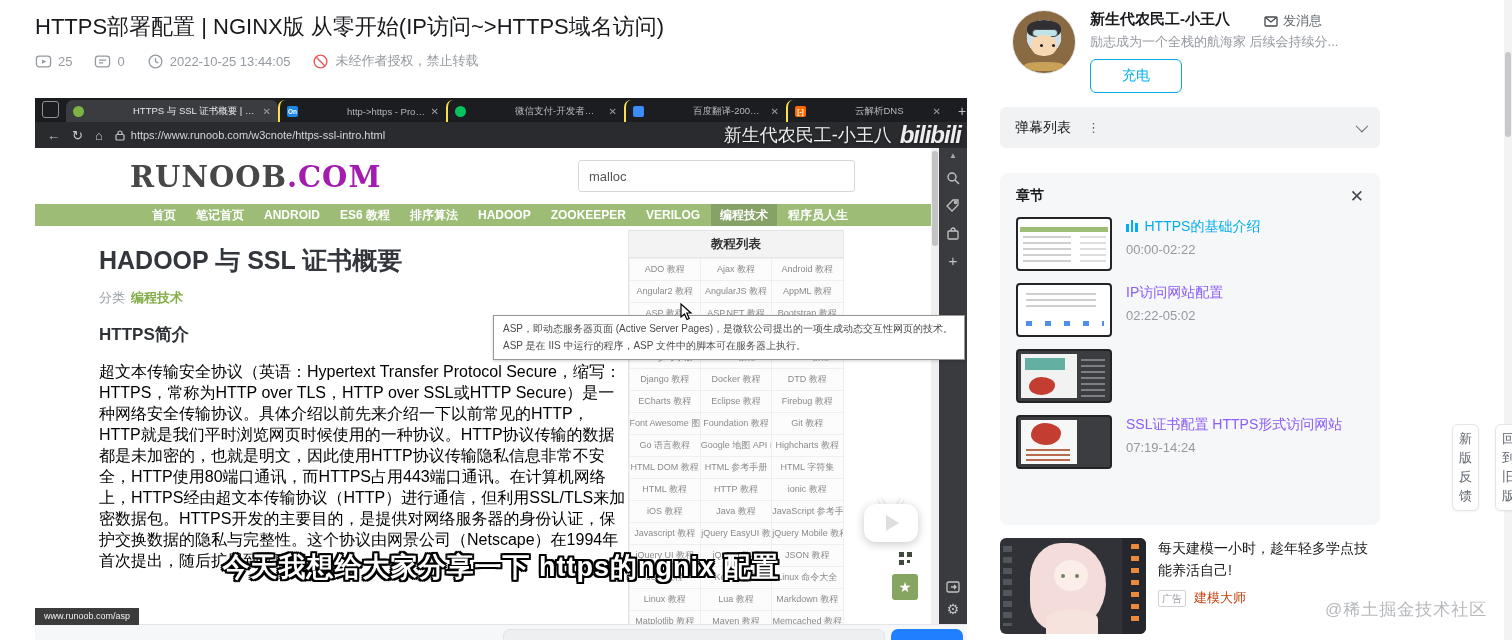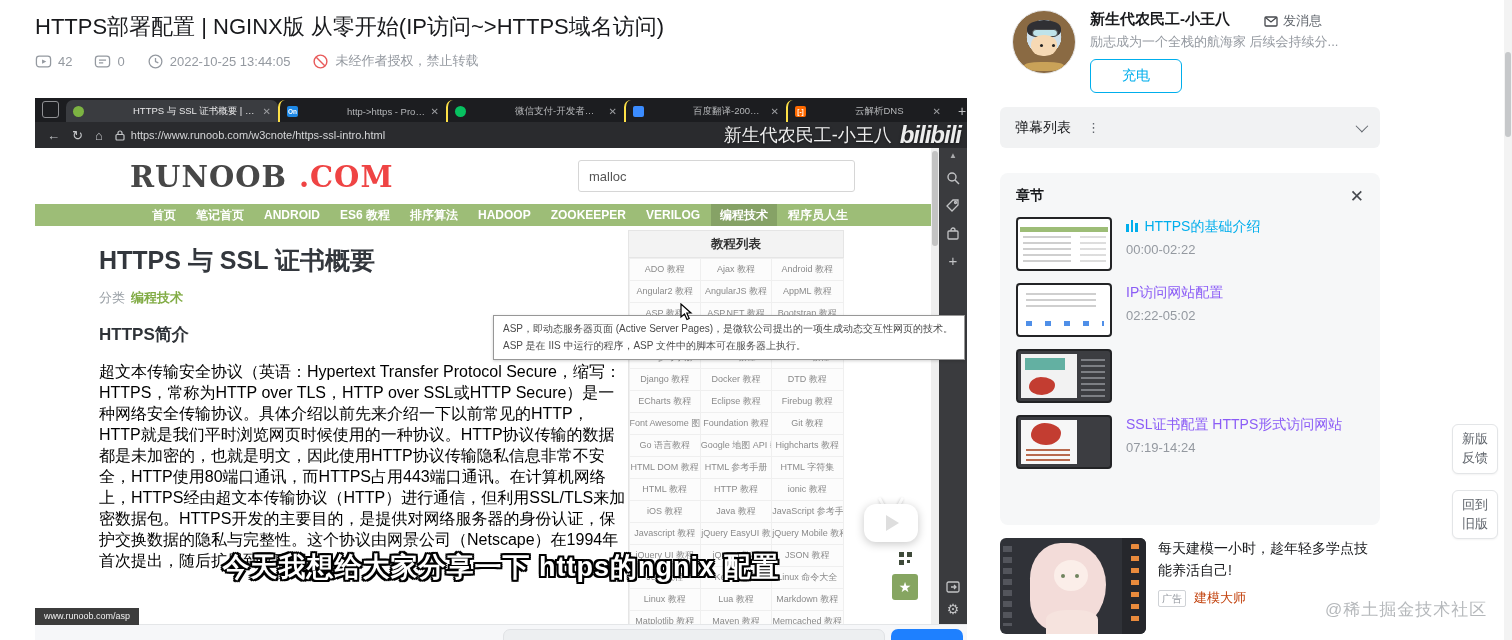--- a/index.html
+++ b/index.html
@@ -24,21 +24,21 @@
   .tab .x{color:#9b9da0;font-size:10px;flex:none;}
   .newtab{color:#c2c3c5;font-size:14px;margin:0 0 3px 10px;}
   .win-controls{margin-left:auto;display:flex;align-self:center;}
   .wc{width:36px;text-align:center;color:#c9cacc;font-size:11px;line-height:24px;}
   .addressbar{position:absolute;top:24px;left:0;right:0;height:26px;background:#2a2b2e;display:flex;align-items:center;gap:12px;padding:0 12px;}
   .nav-ic{color:#c3c5c7;font-size:13px;}
   .url-box{display:flex;align-items:center;gap:6px;font-size:11px;color:#d5d6d8;}
 
   .webpage{position:absolute;top:50px;left:0;width:932px;height:477px;background:#fff;overflow:hidden;}
   .site-logo{position:absolute;left:95px;top:12px;font-family:"DejaVu Serif","Liberation Serif",serif;font-weight:700;font-size:29px;color:#474747;letter-spacing:1px;}
-  .site-logo .green{color:#ef4444;margin-left:12px;}
+  .site-logo .green{color:#a21caf;}
   .site-search{position:absolute;right:112px;top:12px;width:255px;height:30px;border:1px solid #d6d6d6;border-radius:3px;font-size:13px;color:#555;padding:0 10px;background:#fff;outline:none;}
   .site-nav{position:absolute;top:56px;left:0;right:28px;height:22px;background:#9dbd77;display:flex;align-items:center;padding-left:108px;gap:2px;}
   .nav-item{color:#fff;font-size:12px;font-weight:700;padding:0 9px;line-height:22px;white-space:nowrap;}
   .nav-item.current{background:rgba(0,0,0,0.14);}
 
   .article{position:absolute;left:64px;top:96px;width:528px;}
   .art-h1{font-size:25px;color:#33373d;font-weight:700;margin:0 0 12px;}
   .cat-row{font-size:13px;color:#9aa0a6;margin-bottom:16px;}
   .cat-row b{color:#82ac46;margin-left:6px;}
   .art-h2{font-size:17px;color:#2e3237;margin:16px 0 9px;font-weight:700;}
@@ -132,38 +132,38 @@
   .adt-hair{position:absolute;left:30px;top:5px;width:76px;height:88px;background:#f3dcd9;border-radius:46% 54% 60% 40%;}
   .adt-face{position:absolute;left:54px;top:22px;width:34px;height:31px;background:#fbeee9;border-radius:50%;}
   .adt-face::after{content:"";position:absolute;left:7px;top:14px;width:4px;height:4px;border-radius:50%;background:#70845f;box-shadow:14px 0 0 #70845f;}
   .adt-body{position:absolute;left:46px;bottom:0;width:52px;height:24px;background:#f6e3de;border-radius:40% 40% 0 0;}
   .ad-title{font-size:14px;color:#18191c;line-height:1.55;}
   .ad-meta{margin-top:8px;display:flex;align-items:center;gap:8px;}
   .ad-tag{font-size:10px;color:#9499a0;border:1px solid #cfd2d6;border-radius:2px;padding:0 3px;line-height:15px;}
   .ad-adv{font-size:13px;color:#c2410c;}
   .juejin{position:absolute;left:1325px;top:598px;font-size:17px;color:rgba(120,125,132,.55);z-index:20;letter-spacing:1px;}
 
-  .floaters{position:absolute;left:1452px;top:424px;width:46px;display:flex;flex-direction:column;gap:16px;z-index:20;}
+  .floaters{position:absolute;left:1452px;top:424px;width:46px;display:flex;flex-direction:row;gap:16px;z-index:20;}
   .floater{background:#fff;border:1px solid #e3e5e7;border-radius:6px;padding:5px 6px;font-size:13px;color:#61666d;text-align:center;line-height:1.45;box-shadow:0 1px 2px rgba(0,0,0,.05);}
   .scrollbar{position:absolute;right:0;top:0;width:8px;height:640px;background:#f3f3f3;}
   .sb-thumb{position:absolute;top:52px;left:1px;width:6px;height:85px;background:#c6c8ca;border-radius:3px;}
 </style>
 </head>
 <body>
 
 <div class="page">
 
   <div class="video-title">HTTPS部署配置 | NGINX版 从零开始(IP访问~&gt;HTTPS域名访问)</div>
   <div class="stats">
     <span class="stat">
       <svg viewBox="0 0 24 24" fill="none" stroke="#9499a0" stroke-width="1.8">
           <rect x="2" y="4.5" width="20" height="15" rx="4"></rect>
           <path d="M10 9l6 3-6 3z" fill="#9499a0" stroke="none"></path>
         </svg>
-      <span>42</span>
+      <span>25</span>
     </span>
     <span class="stat">
       <svg viewBox="0 0 24 24" fill="none" stroke="#9499a0" stroke-width="1.8">
           <rect x="2" y="4.5" width="20" height="15" rx="4"></rect>
           <path d="M7 10h10M7 14h6"></path>
         </svg>
       <span>0</span>
     </span>
     <span class="stat">
       <svg viewBox="0 0 24 24" fill="none" stroke="#9499a0" stroke-width="1.8">
@@ -240,21 +240,21 @@
           <span class="nav-item">ES6 教程</span>
           <span class="nav-item">排序算法</span>
           <span class="nav-item">HADOOP</span>
           <span class="nav-item">ZOOKEEPER</span>
           <span class="nav-item">VERILOG</span>
           <span class="nav-item current">编程技术</span>
           <span class="nav-item">程序员人生</span>
         </div>
 
       <div class="article">
-        <h1 class="art-h1">HTTPS 与 SSL 证书概要</h1>
+        <h1 class="art-h1">HADOOP 与 SSL 证书概要</h1>
         <div class="cat-row"><span>分类</span><b>编程技术</b></div>
         <h2 class="art-h2">HTTPS简介</h2>
         <p>超文本传输安全协议（英语：Hypertext Transfer Protocol Secure，缩写：HTTPS，常称为HTTP over TLS，HTTP over SSL或HTTP Secure）是一种网络安全传输协议。具体介绍以前先来介绍一下以前常见的HTTP，HTTP就是我们平时浏览网页时候使用的一种协议。HTTP协议传输的数据都是未加密的，也就是明文，因此使用HTTP协议传输隐私信息非常不安全，HTTP使用80端口通讯，而HTTPS占用443端口通讯。在计算机网络上，HTTPS经由超文本传输协议（HTTP）进行通信，但利用SSL/TLS来加密数据包。HTTPS开发的主要目的，是提供对网络服务器的身份认证，保护交换数据的隐私与完整性。这个协议由网景公司（Netscape）在1994年首次提出，随后扩展到互联网上。</p>
 
       </div>
 
       <div class="tut-panel">
         <div class="tut-title">教程列表</div>
         <div class="tut-grid" id="tutgrid">
             <div class="tut-cell">ADO 教程</div>

